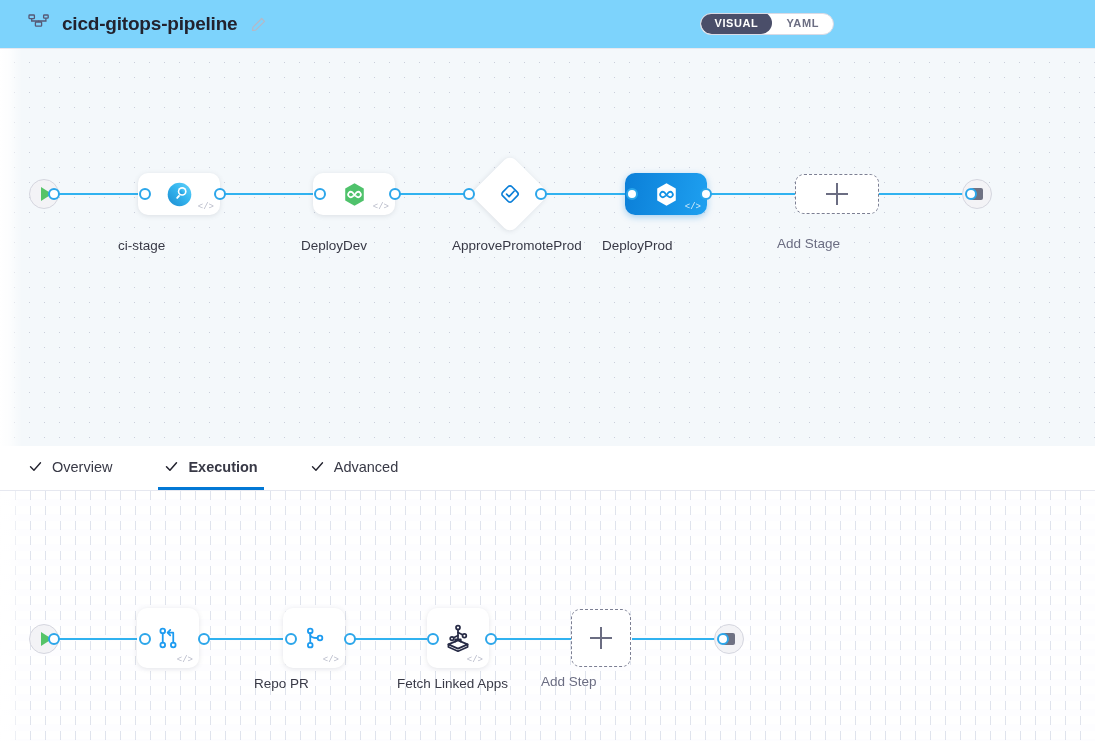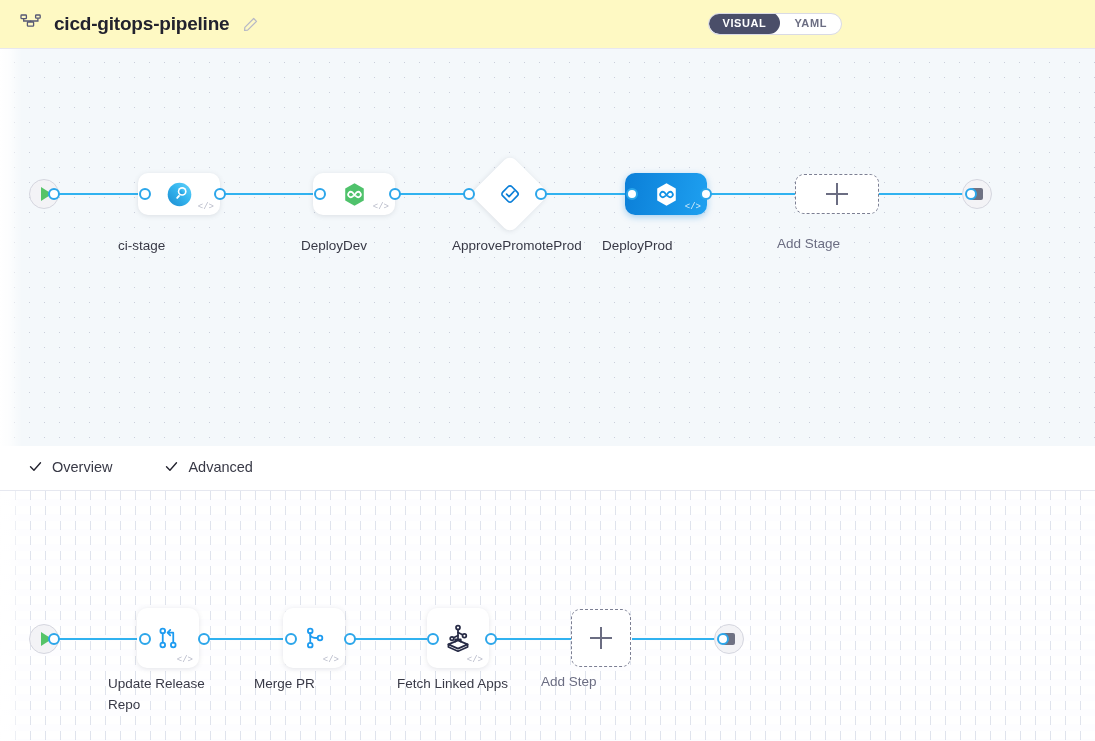--- a/index.html
+++ b/index.html
@@ -15,24 +15,24 @@
     position: relative;
     width: 1095px; height: 741px;
     background: #ffffff;
     overflow: hidden;
   }
 
   
   .header {
     position: absolute; top: 0; left: 0;
     width: 1095px; height: 49px;
-    background: #fef9c3;
+    background: #7dd3fc;
     border-bottom: 1px solid #e8e8ef;
     display: flex; align-items: center;
-    padding: 0 12px;
+    padding: 0 20px;
     z-index: 20;
   }
   .hdr-icon {
     width: 26px; height: 26px;
     margin-left: 6px; margin-right: 10px;
     display: flex; align-items: center; justify-content: center;
     color: #4f5162;
     flex: none;
   }
   .hdr-title {
@@ -393,20 +393,28 @@
       <span class="tick">
         <svg width="15" height="15" viewBox="0 0 24 24" fill="none" stroke="currentColor" stroke-width="2.2" stroke-linecap="round" stroke-linejoin="round">
             <path d="M4 12.5 9.5 18 20 6"></path>
           </svg>
       </span>
       <span>Overview</span>
     </div>
 
 
 
+    <div class="tab active">
+      <span class="tick">
+        <svg width="15" height="15" viewBox="0 0 24 24" fill="none" stroke="currentColor" stroke-width="2.4" stroke-linecap="round" stroke-linejoin="round">
+            <path d="M4 12.5 9.5 18 20 6"></path>
+          </svg>
+      </span>
+      <span>Execution</span>
+    </div>
 
     <div class="tab">
       <span class="tick">
         <svg width="15" height="15" viewBox="0 0 24 24" fill="none" stroke="currentColor" stroke-width="2.2" stroke-linecap="round" stroke-linejoin="round">
             <path d="M4 12.5 9.5 18 20 6"></path>
           </svg>
       </span>
       <span>Advanced</span>
     </div>
 
@@ -434,37 +442,36 @@
             <circle cx="10.4" cy="23.4" r="2.5"></circle>
             <path d="M10.4 11.1v9.8"></path>
             <circle cx="21.6" cy="23.4" r="2.5"></circle>
             <path d="M21.6 20.9V10.3h-5.4"></path>
             <path d="M18.4 7.4 15.6 10.3 18.4 13.2"></path>
           </svg>
         </span>
         <span class="code-badge">&lt;/&gt;</span>
       </div>
       <div class="port" style="left:198px; top:142px;"></div>
-      <div class="node-label" style="left:108px; top:182px; width:120px;">Update Release Repo</div>
 
       <div class="port" style="left:285px; top:142px;"></div>
       <div class="node" style="left:283px; top:117px; width:62px; height:60px;">
         <span class="glyph">
           <svg width="30" height="30" viewBox="0 0 32 32" fill="none" stroke="#1d9bf0" stroke-width="1.9" stroke-linecap="round" stroke-linejoin="round">
             <circle cx="12" cy="8.4" r="2.5"></circle>
             <circle cx="12" cy="23.6" r="2.5"></circle>
             <path d="M12 10.9v10.2"></path>
             <circle cx="22.4" cy="16" r="2.5"></circle>
             <path d="M12 12.2c0 2.4 3.3 3.8 7.9 3.8"></path>
           </svg>
         </span>
         <span class="code-badge">&lt;/&gt;</span>
       </div>
       <div class="port" style="left:344px; top:142px;"></div>
-      <div class="node-label" style="left:254px; top:182px; width:120px;">Merge PR</div>
+      <div class="node-label" style="left:254px; top:182px; width:120px;">Repo PR</div>
 
       <div class="port" style="left:427px; top:142px;"></div>
       <div class="node" style="left:427px; top:117px; width:62px; height:60px;">
         <span class="glyph">
           <svg width="34" height="34" viewBox="0 0 34 34" fill="none" stroke="#262a45" stroke-width="1.7" stroke-linecap="round" stroke-linejoin="round">
             <path d="M17 19.4 7.4 23.4 17 27.6l9.6-4.2z"></path>
             <path d="M7.4 23.4v2.6L17 30.2l9.6-4.2v-2.6"></path>
             <path d="M14.2 20.6v-2.2h5.6v2.2"></path>
             <path d="M17 18.4V8.6"></path>
             <circle cx="17" cy="6.6" r="2"></circle>

